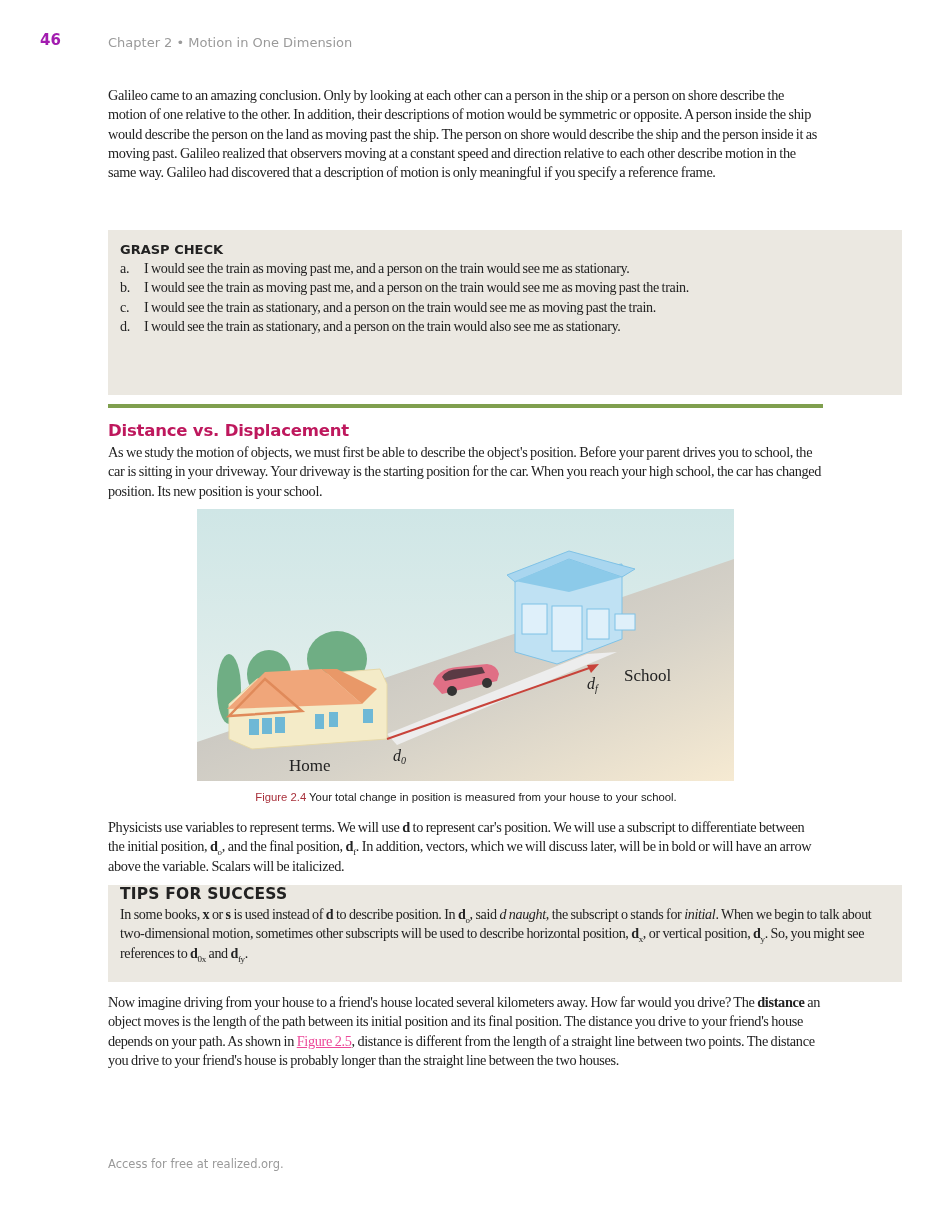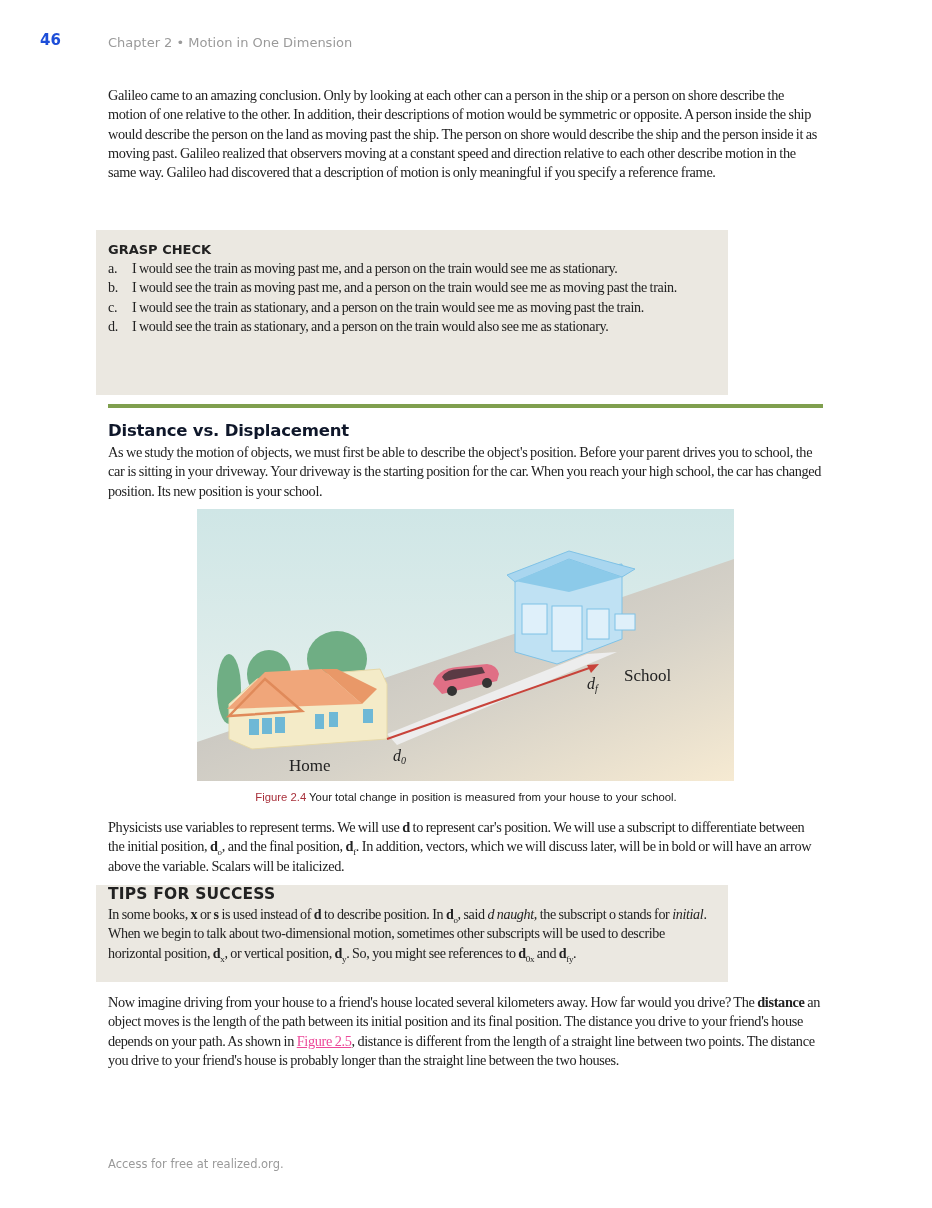--- a/index.html
+++ b/index.html
@@ -1,29 +1,29 @@
 <!DOCTYPE html>
 <html><head>
 <meta charset="utf-8">
 <style>
   html,body{margin:0;padding:0;background:#fff;}
   body{width:932px;height:1208px;position:relative;overflow:hidden;font-family:"Liberation Serif","DejaVu Serif",serif;color:#222;}
-  .pnum{position:absolute;left:40px;top:31px;font-family:"DejaVu Sans","Liberation Sans",sans-serif;font-weight:bold;font-size:15px;color:#1d4ed8;}
+  .pnum{position:absolute;left:40px;top:31px;font-family:"DejaVu Sans","Liberation Sans",sans-serif;font-weight:bold;font-size:15px;color:#a21caf;}
   .running{position:absolute;left:108px;top:35px;font-family:"DejaVu Sans","Liberation Sans",sans-serif;font-size:13px;color:#9a9a9a;}
   .content{position:absolute;left:108px;width:715px;}
   p.body{margin:0;font-size:14.3px;line-height:19.3px;letter-spacing:-0.35px;word-spacing:-0.5px;}
-  .box{position:absolute;left:96px;width:632px;background:#ebe8e1;box-sizing:border-box;padding:12px 12px 10px 12px;}
+  .box{position:absolute;left:108px;width:794px;background:#ebe8e1;box-sizing:border-box;padding:12px 12px 10px 12px;}
   .box-title{font-family:"DejaVu Sans","Liberation Sans",sans-serif;font-size:13px;font-weight:bold;color:#222;margin:0 0 2px 0;}
   .tips-title{font-family:"DejaVu Sans","Liberation Sans",sans-serif;font-size:15.5px;font-weight:bold;color:#222;margin:0 0 2px 0;letter-spacing:0.2px;}
   .box p{margin:0;font-size:14.1px;line-height:19.3px;letter-spacing:-0.35px;word-spacing:-0.5px;}
   ol.choices{list-style:none;margin:0;padding:0;}
   ol.choices li{font-size:14.1px;line-height:19.3px;letter-spacing:-0.35px;word-spacing:-0.5px;display:flex;}
   ol.choices .lbl{width:24px;flex:none;}
   .rule{position:absolute;left:108px;width:715px;top:404px;height:4px;background:#7f9f4e;}
-  .h2{position:absolute;left:108px;top:421px;font-family:"DejaVu Sans","Liberation Sans",sans-serif;font-size:16.5px;font-weight:bold;color:#0f172a;letter-spacing:-0.2px;}
+  .h2{position:absolute;left:108px;top:421px;font-family:"DejaVu Sans","Liberation Sans",sans-serif;font-size:16.5px;font-weight:bold;color:#be185d;letter-spacing:-0.2px;}
   .figure{position:absolute;left:197px;top:509px;width:537px;height:272px;overflow:hidden;}
   .caption{position:absolute;left:0;width:932px;top:791px;text-align:center;font-family:Liberation Sans, sans-serif;font-size:11.3px;color:#222;}
   .caption .fig{color:#a8303b;}
   .footer{position:absolute;left:108px;top:1157px;font-family:"DejaVu Sans","Liberation Sans",sans-serif;font-size:11.5px;color:#9a9a9a;}
   a.link{color:#ec4899;}
   sub{font-size:9px;line-height:0;}
 </style>
 </head>
 <body>
 

